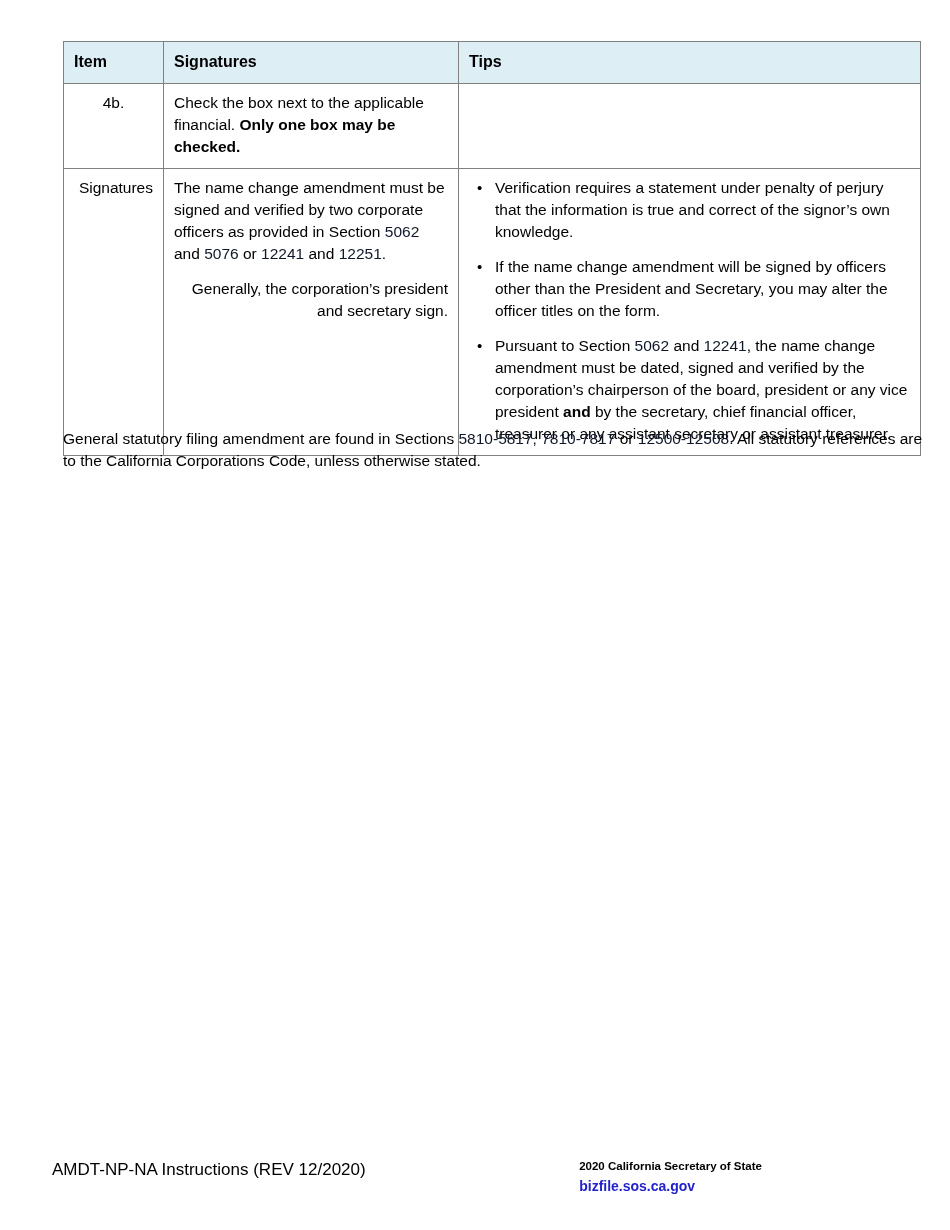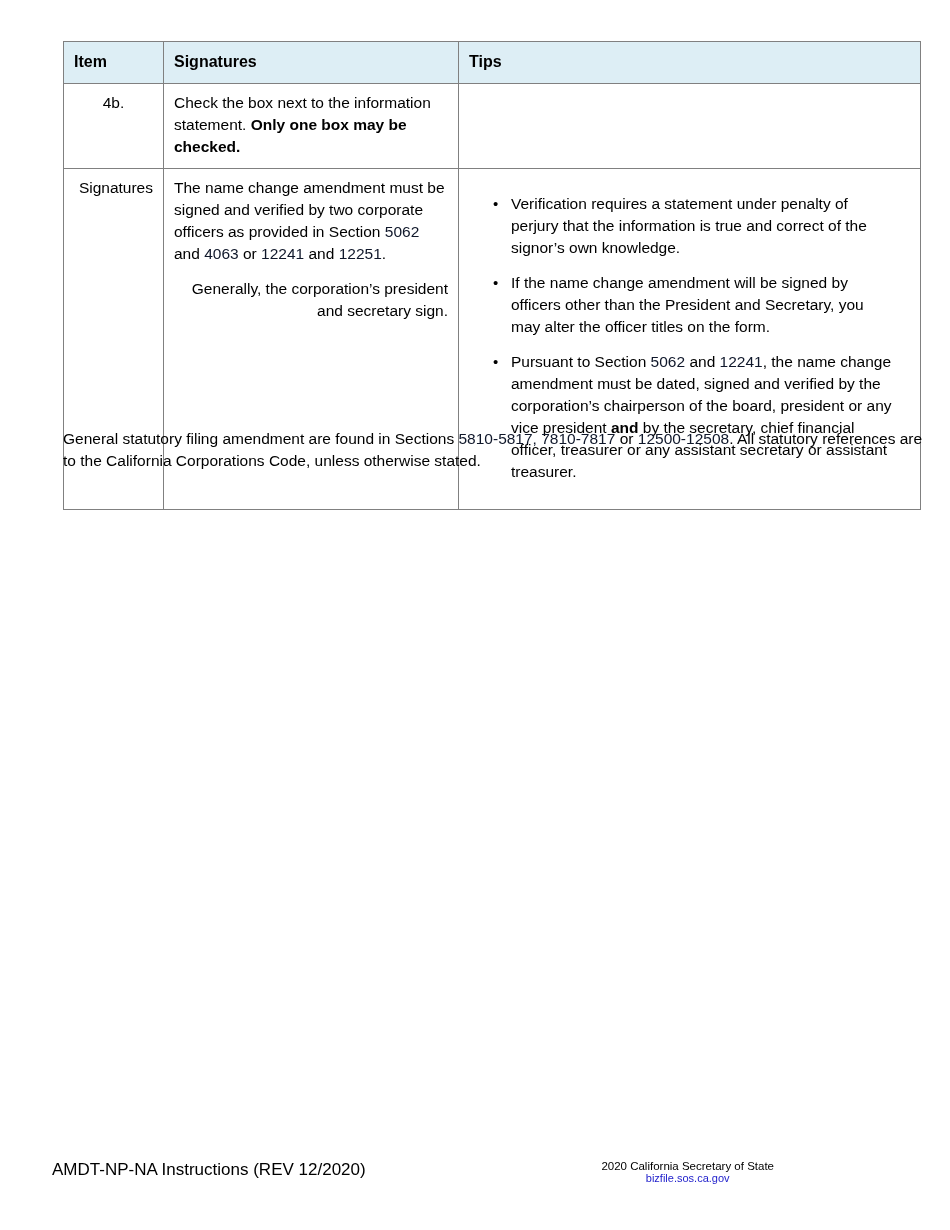--- a/index.html
+++ b/index.html
@@ -57,21 +57,21 @@
     margin-top: 16px;
   }
   td.item-cell.left {
     text-align: right;
     padding-left: 10px;
   }
   .para { margin: 0 0 0 0; }
   .para + .para { margin-top: 13px; text-align: right; }
 
   ul.tips {
-    margin: 16px;
+    margin: 0;
     padding: 0 0 0 22px;
     list-style: none;
   }
   ul.tips li {
     position: relative;
     margin: 0 0 13px 0;
     padding-left: 4px;
     line-height: 1.42;
   }
   ul.tips li:last-child { margin-bottom: 0; }
@@ -96,30 +96,31 @@
   }
 
   .footer-left {
     position: absolute;
     left: 52px;
     top: 1160px;
     font-size: 17px;
   }
   .footer-right {
     position: absolute;
-    right: 18px;
+    right: 30px;
     top: 1160px;
-    text-align: center;
+    text-align: left;
     font-size: 11.5px;
+    font-weight: bold;
   }
   .footer-right .url {
     display: block;
     color: #2222cc;
-    font-size: 11px;
-    margin-top: 0;
+    font-size: 14px;
+    margin-top: 6px;
   }
 </style>
 </head>
 <body>
 
 <div class="page">
 
   <div class="table-wrap">
     <table class="instr">
       <colgroup>
@@ -132,29 +133,29 @@
           <th>Item</th>
           <th>Signatures</th>
           <th>Tips</th>
         </tr>
       </thead>
       <tbody>
 
         <tr>
           <td class="item-cell">4b.</td>
           <td>
-            <p class="para"><span>Check the box next to the information statement. </span><span class="b">Only one box may be checked.</span></p>
+            <p class="para"><span>Check the box next to the applicable financial. </span><span class="b">Only one box may be checked.</span></p>
           </td>
           <td></td>
         </tr>
 
         <tr>
           <td class="item-cell left">Signatures</td>
           <td>
-            <p class="para"><span>The name change amendment must be signed and verified by two corporate officers as provided in Section </span><span class="link">5062</span><span> and </span><span class="link">4063</span><span> or </span><span class="link">12241</span><span> and </span><span class="link">12251</span><span>.</span></p>
+            <p class="para"><span>The name change amendment must be signed and verified by two corporate officers as provided in Section </span><span class="link">5062</span><span> and </span><span class="link">5076</span><span> or </span><span class="link">12241</span><span> and </span><span class="link">12251</span><span>.</span></p>
             <p class="para">Generally, the corporation’s president and secretary sign.</p>
           </td>
           <td>
             <ul class="tips">
               <li>Verification requires a statement under penalty of perjury that the information is true and correct of the signor’s own knowledge.</li>
               <li>If the name change amendment will be signed by officers other than the President and Secretary, you may alter the officer titles on the form.</li>
               <li><span>Pursuant to Section </span><span class="link">5062</span><span> and </span><span class="link">12241</span><span>, the name change amendment must be dated, signed and verified by the corporation’s chairperson of the board, president or any vice president </span><span class="b">and</span><span> by the secretary, chief financial officer,  treasurer or any assistant secretary or assistant treasurer.</span></li>
             </ul>
           </td>
         </tr>

